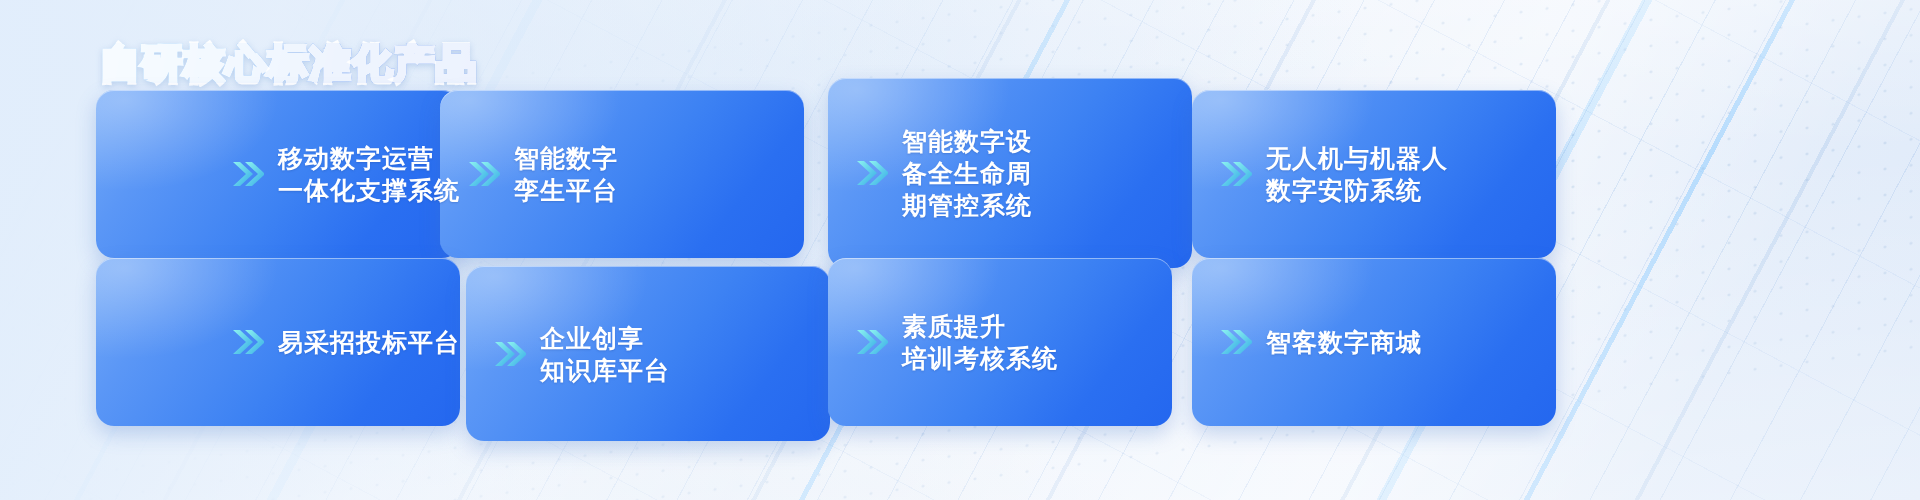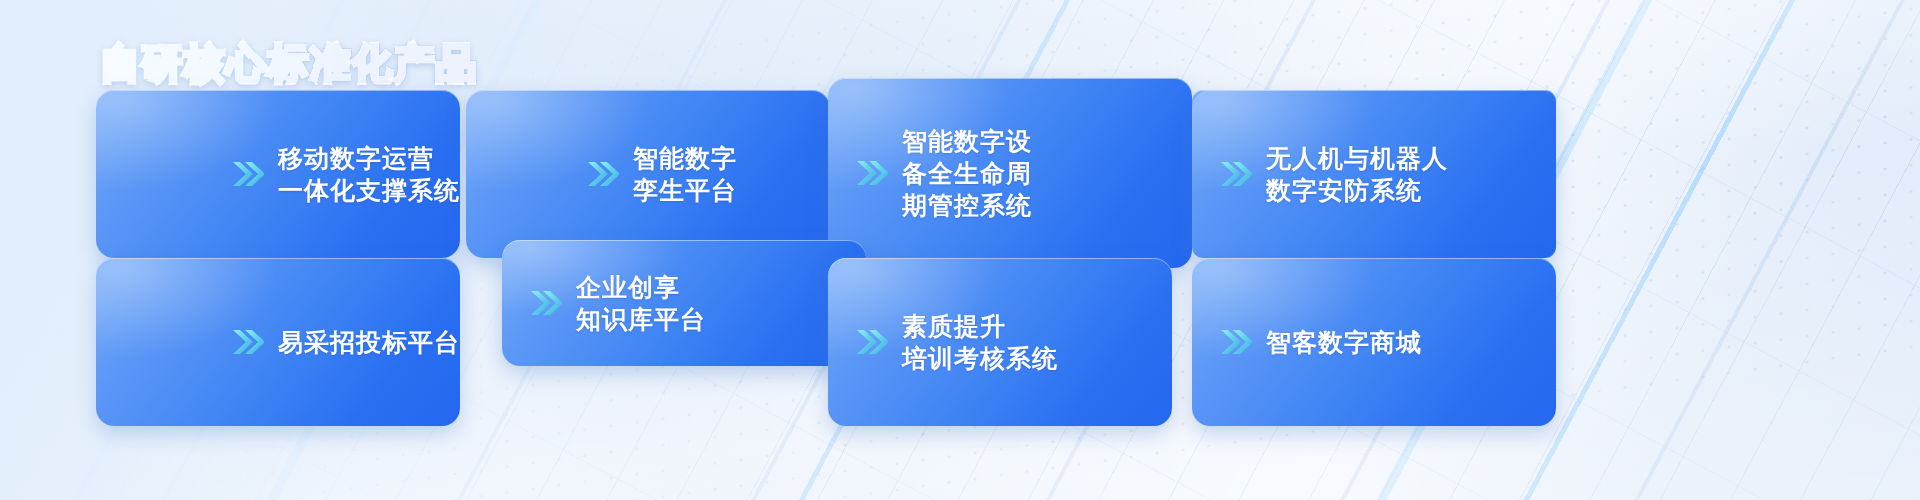--- a/index.html
+++ b/index.html
@@ -123,26 +123,26 @@
   }
   .ctext{
     position:relative;z-index:2;
     color:#ffffff;font-weight:bold;font-size:25px;line-height:1.28;
     letter-spacing:1px;white-space:pre-line;
     text-shadow:0 1px 2px rgba(30,70,150,.28);
   }
 
   
   #card-0{left:96px;  top:90px;  width:364px;height:168px;justify-content:flex-end;}
-  #card-1{left:466px; top:90px;  width:364px;height:168px;justify-content:center;}
+  #card-1{left:440px; top:90px;  width:364px;height:168px;}
   #card-2{left:828px; top:78px;  width:364px;height:190px;}
-  #card-3{left:1192px;top:90px;  width:364px;height:168px;border-radius:11px;}
+  #card-3{left:1192px;top:90px;  width:364px;height:168px;}
   
   #card-4{left:96px;  top:258px; width:364px;height:168px;justify-content:flex-end;}
-  #card-5{left:466px; top:240px; width:364px;height:126px;margin-left:36px;}
+  #card-5{left:466px; top:266px; width:364px;height:175px;}
   #card-6{left:828px; top:258px; width:344px;height:168px;}
   #card-7{left:1192px;top:258px; width:364px;height:168px;}
 </style>
 </head>
 <body>
 
 <div id="stage">
 
   <div class="bg-layer bg-plates"></div>
   <div class="bg-layer bg-traces"></div>

